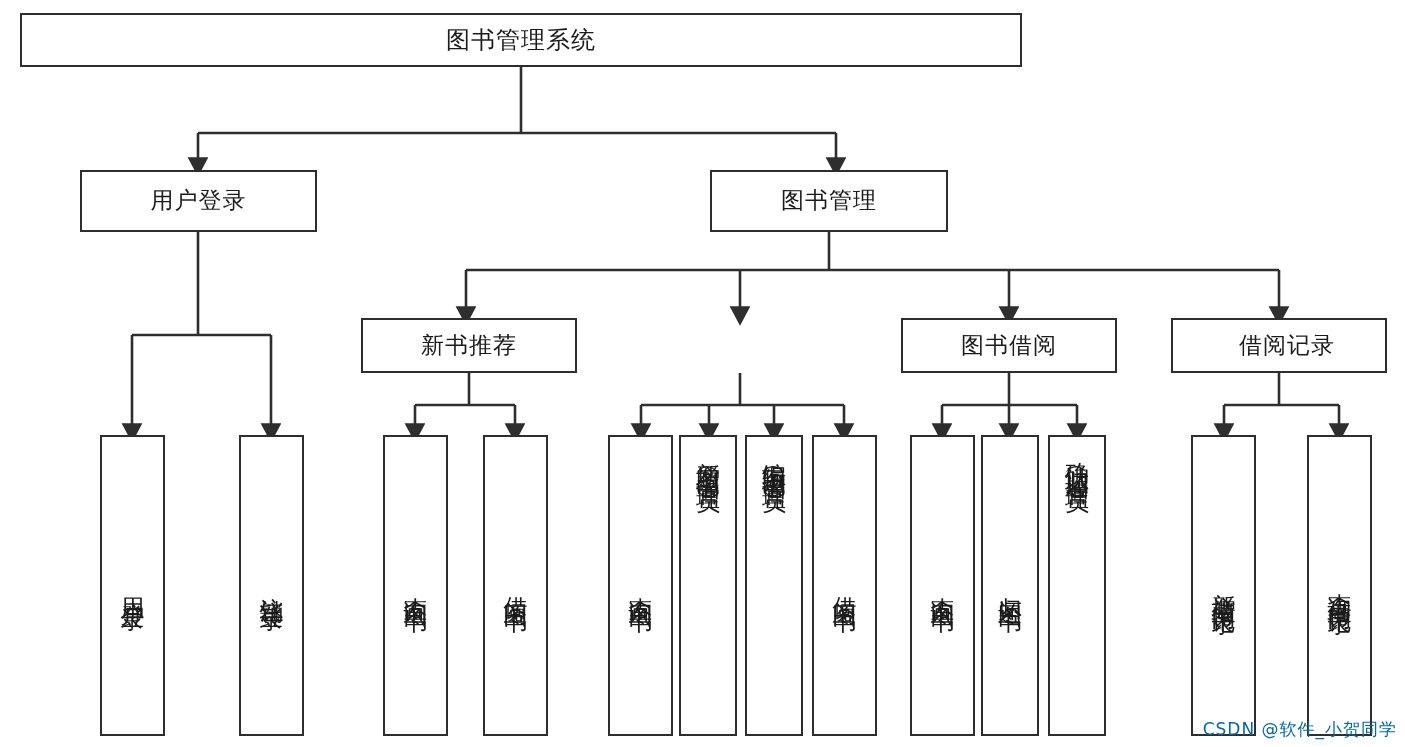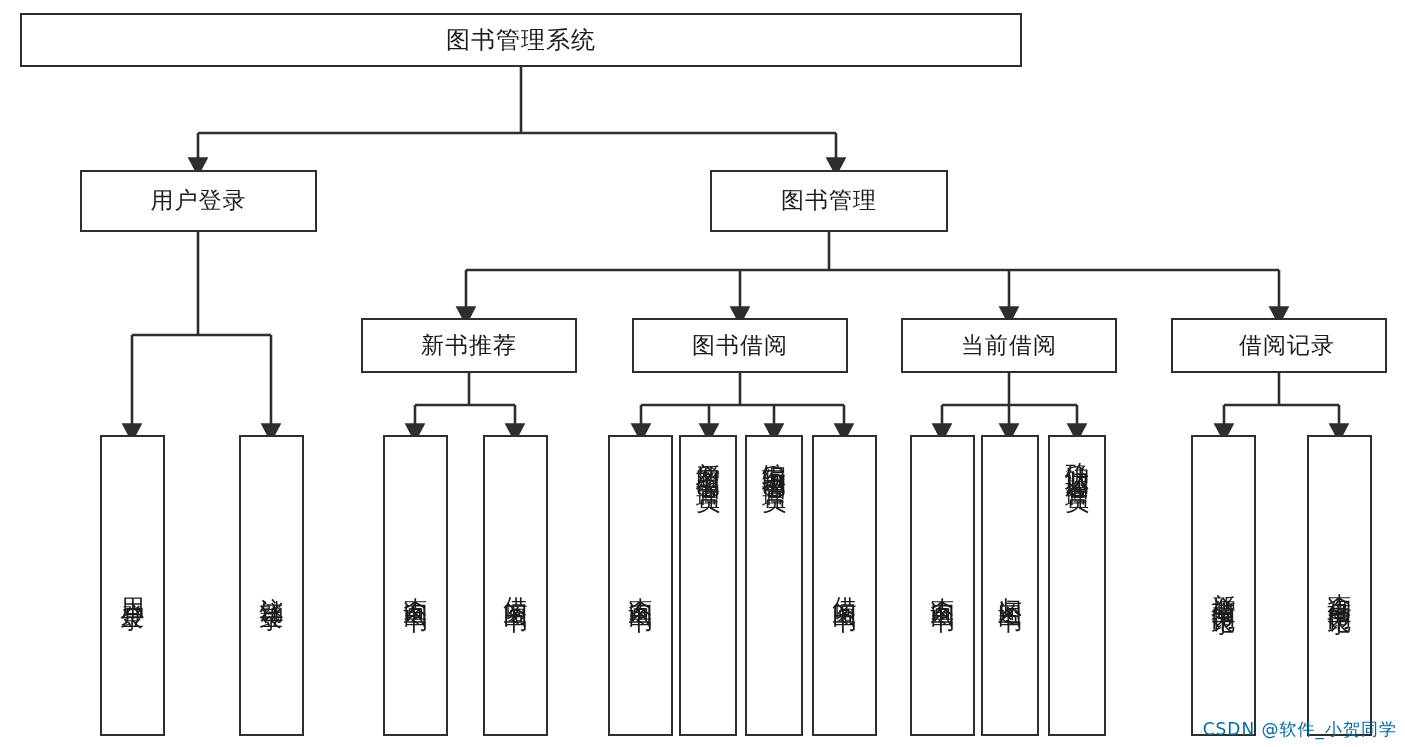--- a/index.html
+++ b/index.html
@@ -116,25 +116,22 @@
   <div class="node h-node" style="left:80px;top:170px;width:237px;height:62px;">
     <span class="lbl">用户登录</span>
   </div>
   <div class="node h-node" style="left:361px;top:318px;width:216px;height:55px;">
     <span class="lbl">新书推荐</span>
   </div>
 
   <div class="node h-node" style="left:710px;top:170px;width:238px;height:62px;">
     <span class="lbl">图书管理</span>
   </div>
-  <div class="node h-node" style="left:632px;top:318px;width:216px;height:55px;">
+  <div class="node h-node" style="left:901px;top:318px;width:216px;height:55px;">
     <span class="lbl">图书借阅</span>
-  </div>
-  <div class="node h-node" style="left:901px;top:318px;width:216px;height:55px;">
-    <span class="lbl">当前借阅</span>
   </div>
   <div class="node h-node" style="left:1171px;top:318px;width:216px;height:55px;padding-left:16px;">
     <span class="lbl">借阅记录</span>
   </div>
 
   <div class="node v-node" style="left:100px;top:435px;width:65px;height:301px;">
     <span class="lbl">用户登录</span>
   </div>
   <div class="node v-node" style="left:239px;top:435px;width:65px;height:301px;">
     <span class="lbl">注销登录</span>

